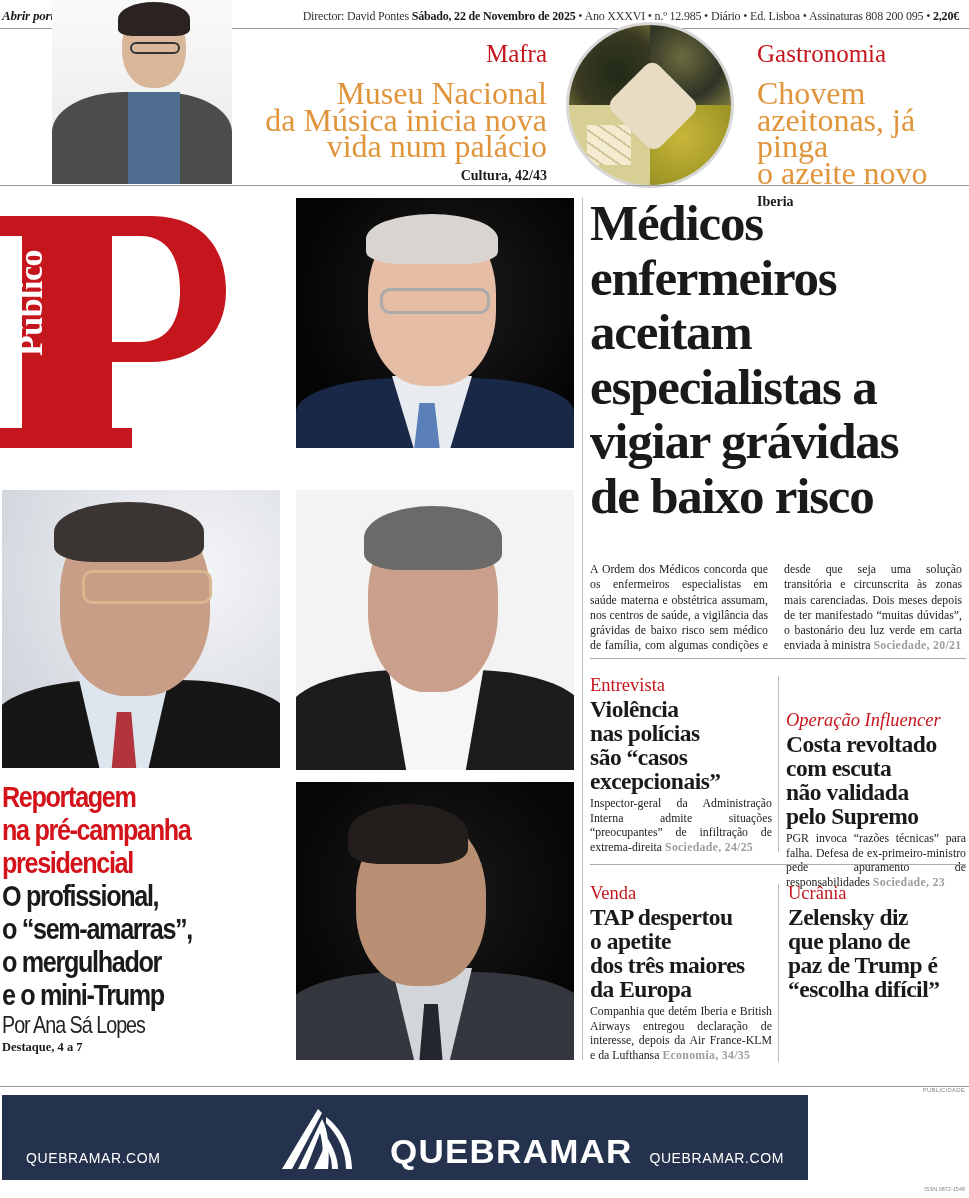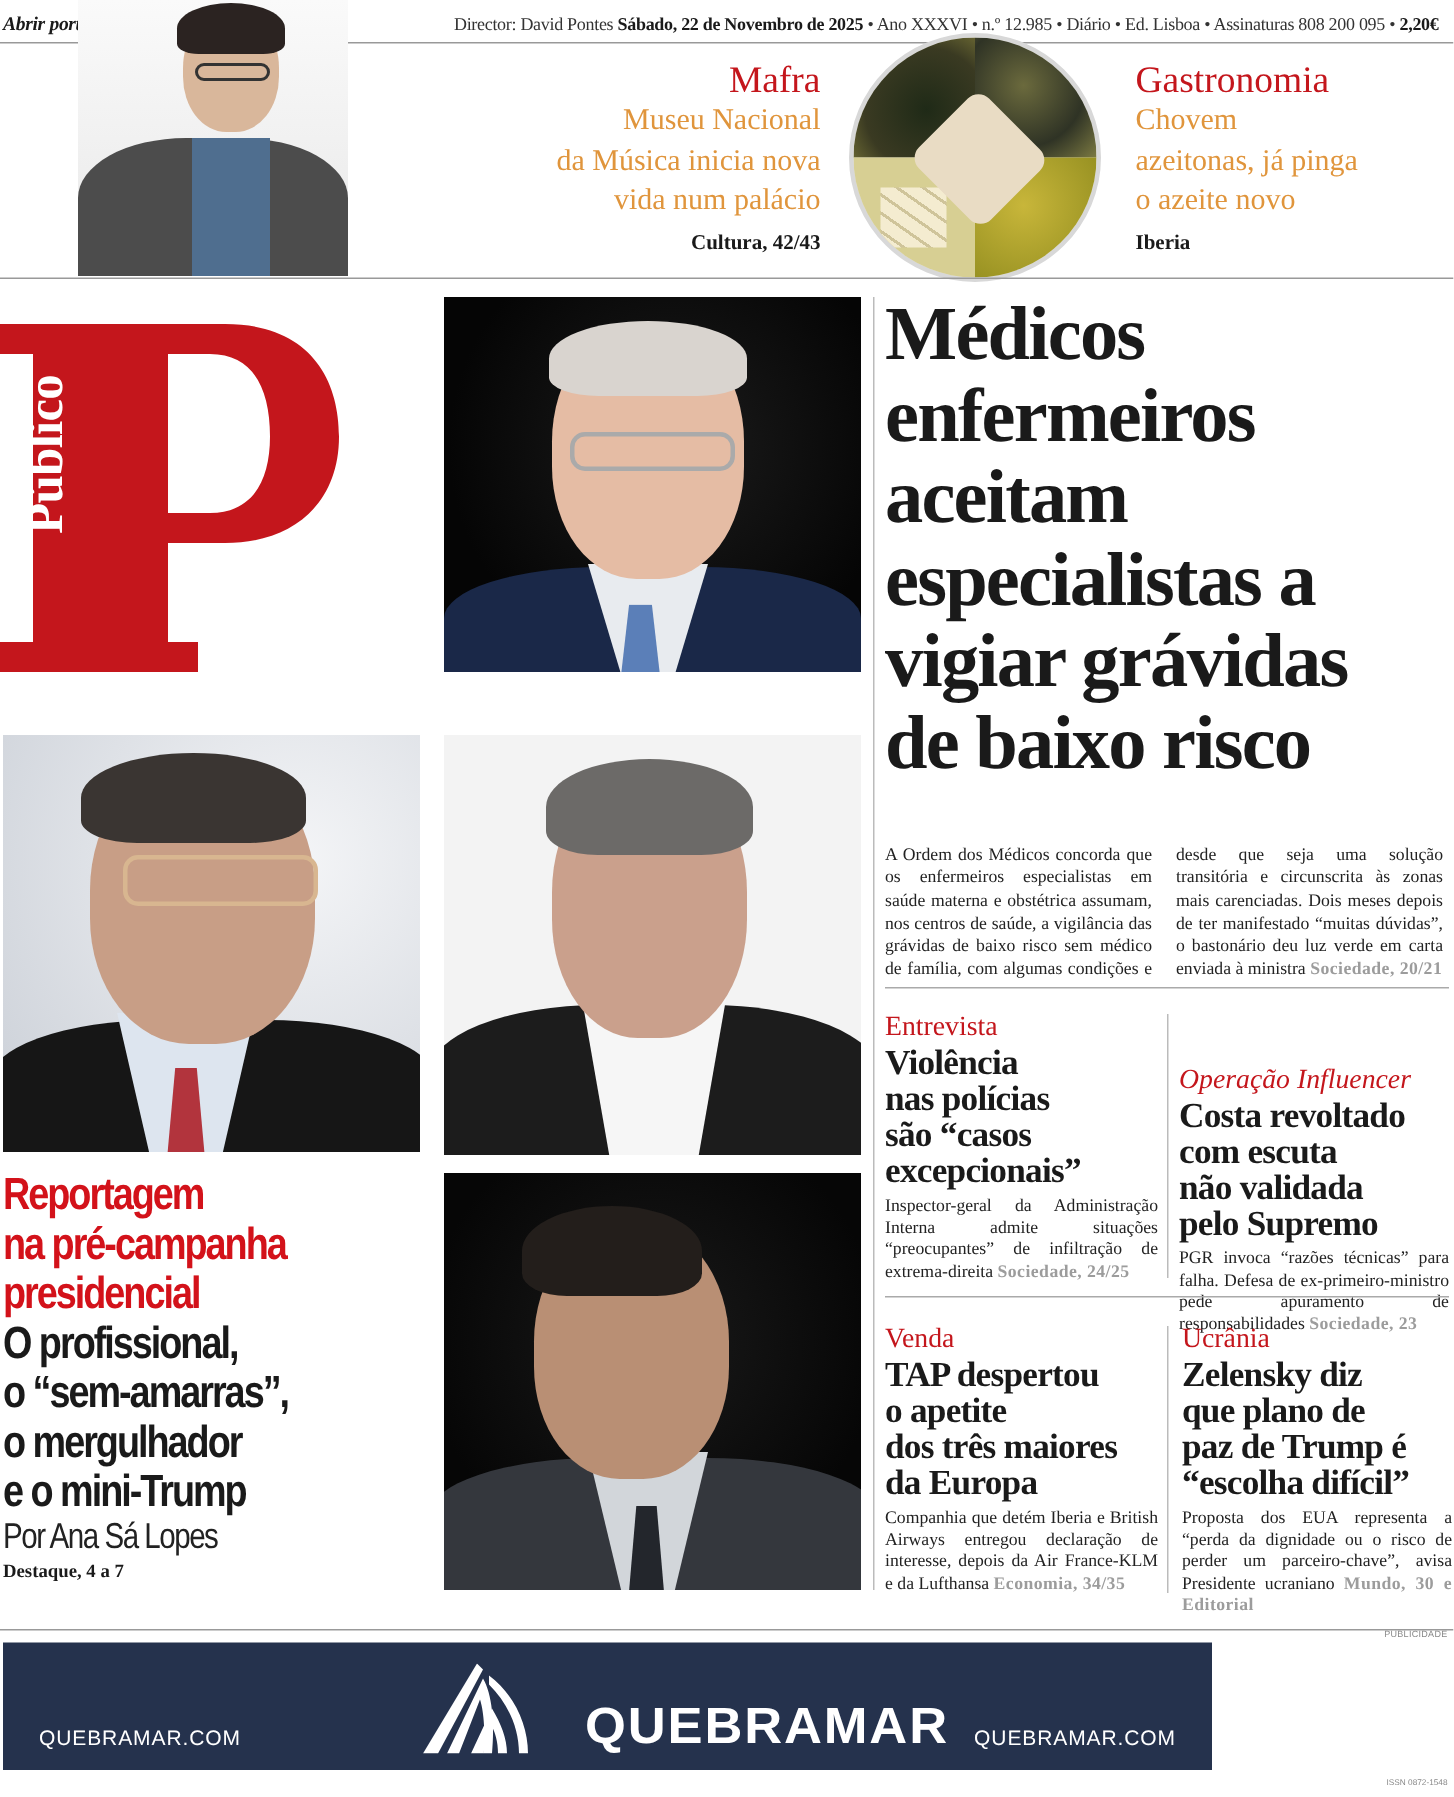--- a/index.html
+++ b/index.html
@@ -19,21 +19,21 @@
   .teaser-photo { overflow: hidden; }
   .teaser-person { left: 52px; top: 0; width: 180px; height: 184px; background: linear-gradient(180deg,#fafafa 0%,#e8e8e8 100%); }
   .teaser-person .head { position:absolute; left:70px; top:6px; width:64px; height:82px; border-radius:48% 48% 45% 45%; background:#d9b79b; }
   .teaser-person .hair { position:absolute; left:66px; top:2px; width:72px; height:34px; border-radius:50% 50% 20% 20%; background:#2b2321; }
   .teaser-person .glasses { position:absolute; left:78px; top:42px; width:50px; height:12px; border:2px solid #333; border-radius:6px; }
   .teaser-person .coat { position:absolute; left:0; top:92px; width:180px; height:100px; border-radius:40% 40% 0 0; background:#4c4c4c; }
   .teaser-person .shirt { position:absolute; left:76px; top:92px; width:52px; height:100px; background:#4f6e8f; }
 
   .teaser-text { font-family: "Liberation Serif", serif; }
   .teaser-kicker { color: #c4161c; font-size: 25px; line-height: 27px; }
-  .teaser-head { color: #e0953c; font-size: 20px; line-height: 26.5px; }
+  .teaser-head { color: #e0953c; font-size: 32px; line-height: 26.5px; margin-top: 13px; }
   .teaser-ref { color: #1a1a1a; font-size: 14px; font-weight: bold; margin-top: 8px; }
 
   .plate { left: 566px; top: 22px; width: 168px; height: 166px; border-radius: 50%; background:#e7e4d8; overflow:hidden; border: 3px solid #d8d8d8; }
   .plate .q { position:absolute; width:50%; height:50%; }
   .plate .q1 { left:0; top:0; background: radial-gradient(circle at 60% 60%, #1f2a17 0%, #3a3a22 60%, #7f7b3a 100%); }
   .plate .q2 { right:0; top:0; background: radial-gradient(circle at 40% 40%, #6b6a3d 0%, #2f3325 60%, #7c7a42 100%); }
   .plate .q3 { left:0; bottom:0; background:#d7cf93; }
   .plate .q4 { right:0; bottom:0; background: radial-gradient(circle at 40% 40%, #c8b63a 0%, #8f8b1e 100%); }
   .plate .center { position:absolute; left:50px; top:48px; width:68px; height:66px; background:#e9dcc4; border-radius: 10px; transform: rotate(45deg); }
   .plate .cheese { position:absolute; left:18px; top:100px; width:44px; height:40px; background:
@@ -249,24 +249,20 @@
 
 <div class="abs vrule" style="left:778px; top:884px; height:178px;"></div>
 
 <div class="abs story" style="left:740px; top:883px; width:180px;margin-left:48px;">
   <div class="kicker">Ucrânia</div>
   <div class="head">
     <div>Zelensky diz</div>
     <div>que plano de</div>
     <div>paz de Trump é</div>
     <div>“escolha difícil”</div>
-  </div>
-  <div class="body">
-    <span>Proposta dos EUA representa a “perda da dignidade ou o risco de perder um parceiro-chave”, avisa Presidente ucraniano</span>
-    <span class="ref">Mundo, 30 e Editorial</span>
   </div>
 </div>
 
 <div class="abs report">
   <div class="kicker">
     <div>Reportagem</div>
     <div>na pré-campanha</div>
     <div>presidencial</div>
   </div>
   <div class="head">

